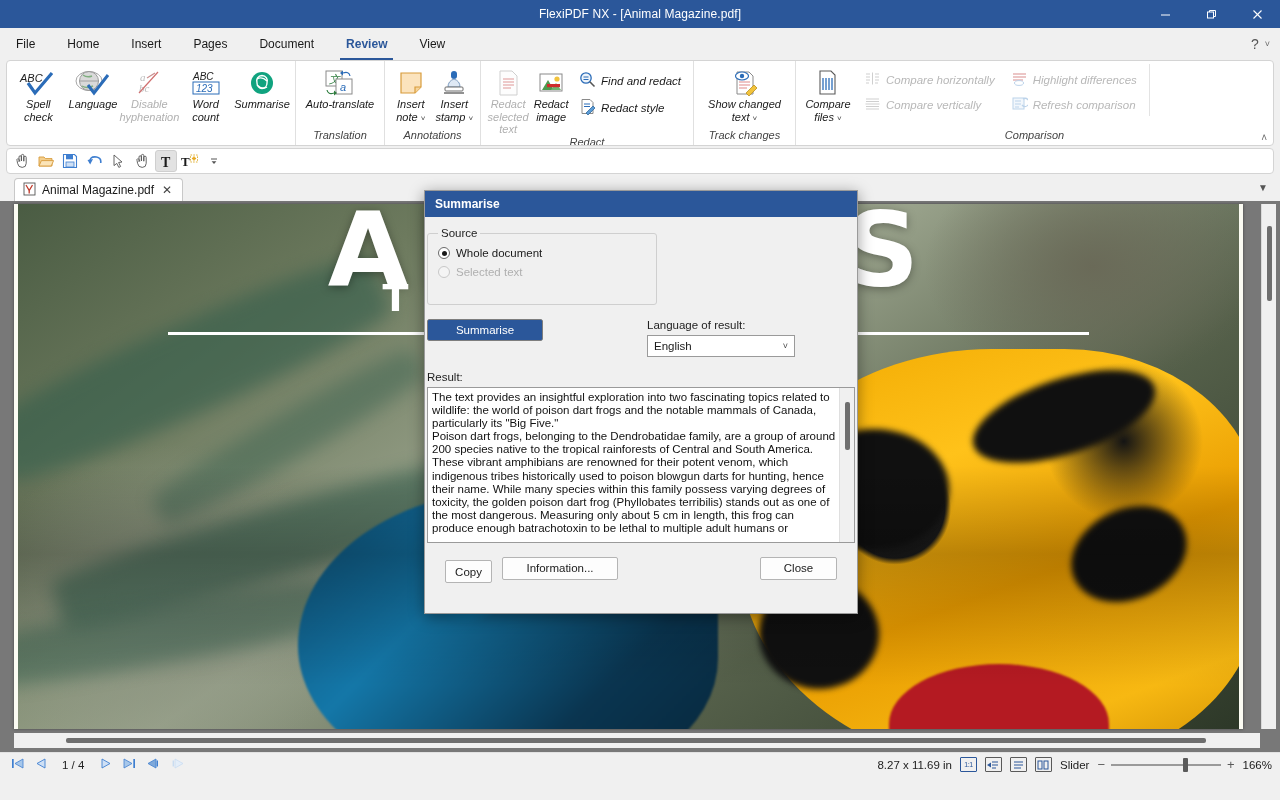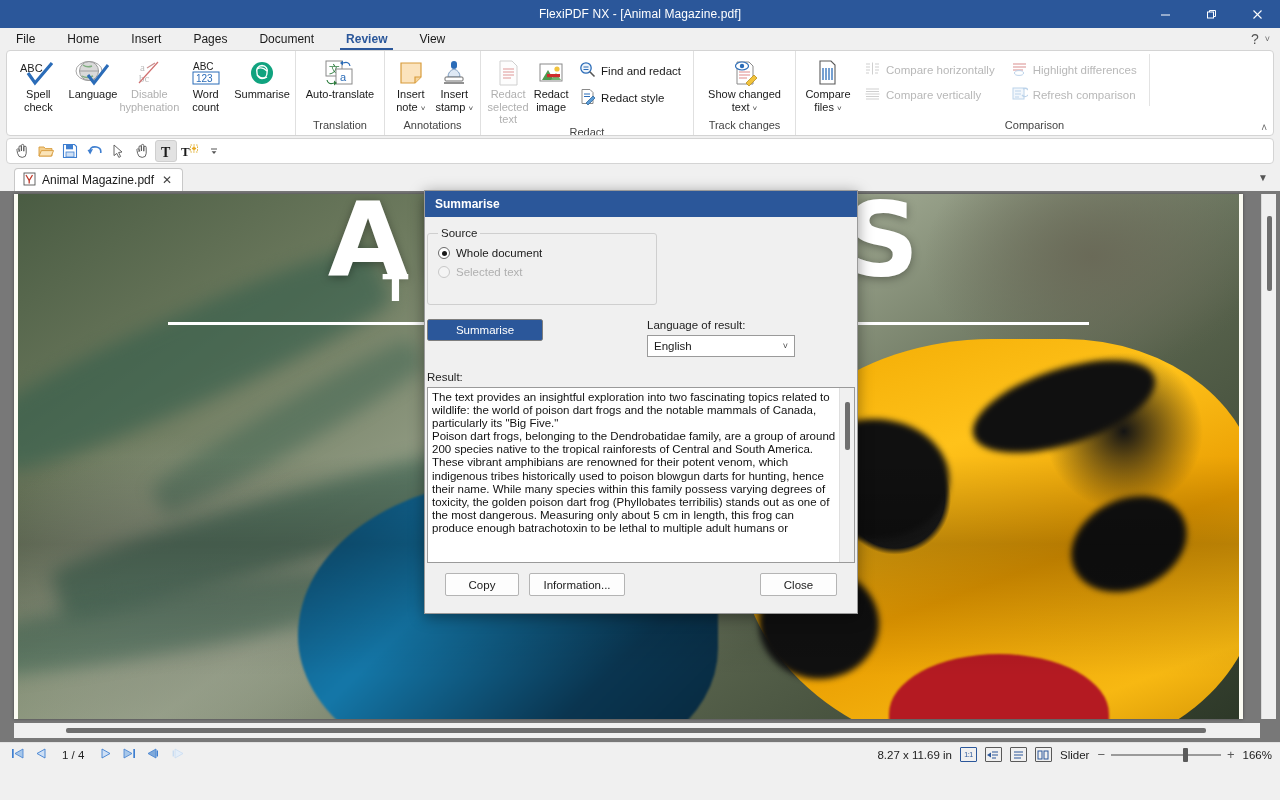--- a/index.html
+++ b/index.html
@@ -22,41 +22,41 @@
     font-size:12px; letter-spacing:.1px;
   }
   .win-controls { margin-left:auto; display:flex; height:28px; z-index:2; }
   .win-btn {
     width:46px; height:28px; display:flex; align-items:center; justify-content:center;
     color:#fff; font-size:13px; line-height:1;
   }
 
   
   .menubar {
-    height:22px; background:#f0f0f0; display:flex; align-items:stretch;
+    height:32px; background:#f0f0f0; display:flex; align-items:stretch;
     position:relative; border-bottom:0px;
   }
   .menu-item {
     padding:0 16px; display:flex; align-items:center;
     font-size:12px; color:#1a1a1a; position:relative;
   }
   .menu-item.active { color:#2b579a; font-weight:600; }
   .menu-item.active:after {
     content:""; position:absolute; left:10px; right:10px; bottom:0;
     height:2px; background:#2b579a;
   }
   .menubar-right {
     margin-left:auto; display:flex; align-items:center; gap:6px;
     padding-right:10px; color:#555; font-size:13px;
   }
   .help-q { font-size:14px; }
   .menu-chev { font-size:9px; color:#666; }
 
   
-  .ribbon-wrap { padding:0 6px; background:#f0f0f0; }
+  .ribbon-wrap { padding:0 6px; background:#f0f0f0;font-style:italic; }
   .ribbon {
     background:#fff; border:1px solid #d4d4d4; border-radius:4px;
     height:86px; display:flex; position:relative; overflow:hidden;
   }
   .rgroup { display:flex; flex-direction:column; position:relative; padding:3px 0 0; }
   .rgroup + .rgroup { border-left:1px solid #e0e0e0; }
   .rgroup-items { display:flex; align-items:flex-start; flex:1; padding:0 4px; }
   .rgroup-label {
     text-align:center; font-size:11px; color:#444; padding-bottom:3px; height:16px;
   }
@@ -266,21 +266,21 @@
   .lang-label { font-size:11.5px; margin-bottom:4px; color:#222; }
   .combo {
     width:148px; height:22px; background:#fff; border:1px solid #9a9a9a;
     display:flex; align-items:center; padding:0 6px; font-size:11.5px;
   }
   .combo .cv { flex:1; }
   .combo .cchev { font-size:9px; color:#444; }
 
   .result-label { font-size:11.5px; margin:14px 0 4px; color:#222; }
   .result-box {
-    position:relative; height:176px; background:#fff; border:1px solid #9a9a9a;
+    position:relative; height:156px; background:#fff; border:1px solid #9a9a9a;
     overflow:hidden;
   }
   .result-text {
     padding:3px 18px 3px 4px; font-size:11.5px; line-height:13.1px;
     white-space:pre-wrap; color:#111;
   }
   .rscroll {
     position:absolute; right:0; top:0; bottom:0; width:15px;
     background:#f0f0f0; border-left:1px solid #dfdfdf;
   }
@@ -290,22 +290,22 @@
   }
 
   .dlg-footer {
     display:flex; align-items:center; gap:10px; padding:10px 18px 0;
   }
   .btn {
     height:23px; background:#fdfdfd; border:1px solid #b4b4b4; border-radius:2px;
     display:flex; align-items:center; justify-content:center;
     font-size:11.5px; color:#1a1a1a; padding:0 10px;
   }
-  .btn-copy { width:74px; }
-  .btn-info { width:96px; }
+  .btn-copy { width:47px;margin-top:7px; }
+  .btn-info { width:116px; }
   .btn-close { width:77px; margin-left:auto; }
 </style>
 </head>
 <body>
 
 <div class="titlebar">
   <div class="titlebar-title">FlexiPDF NX - [Animal Magazine.pdf]</div>
   <div class="win-controls">
     <div class="win-btn">
       <svg width="11" height="11" viewBox="0 0 11 11">

